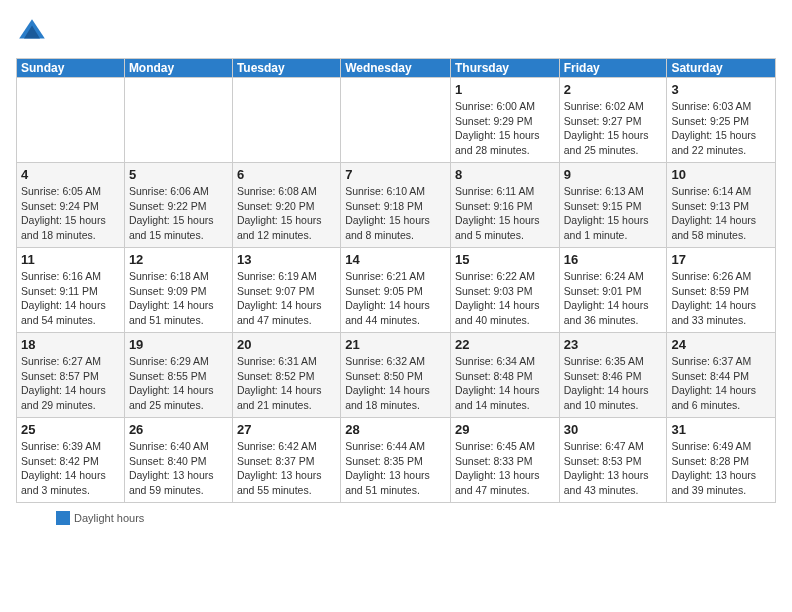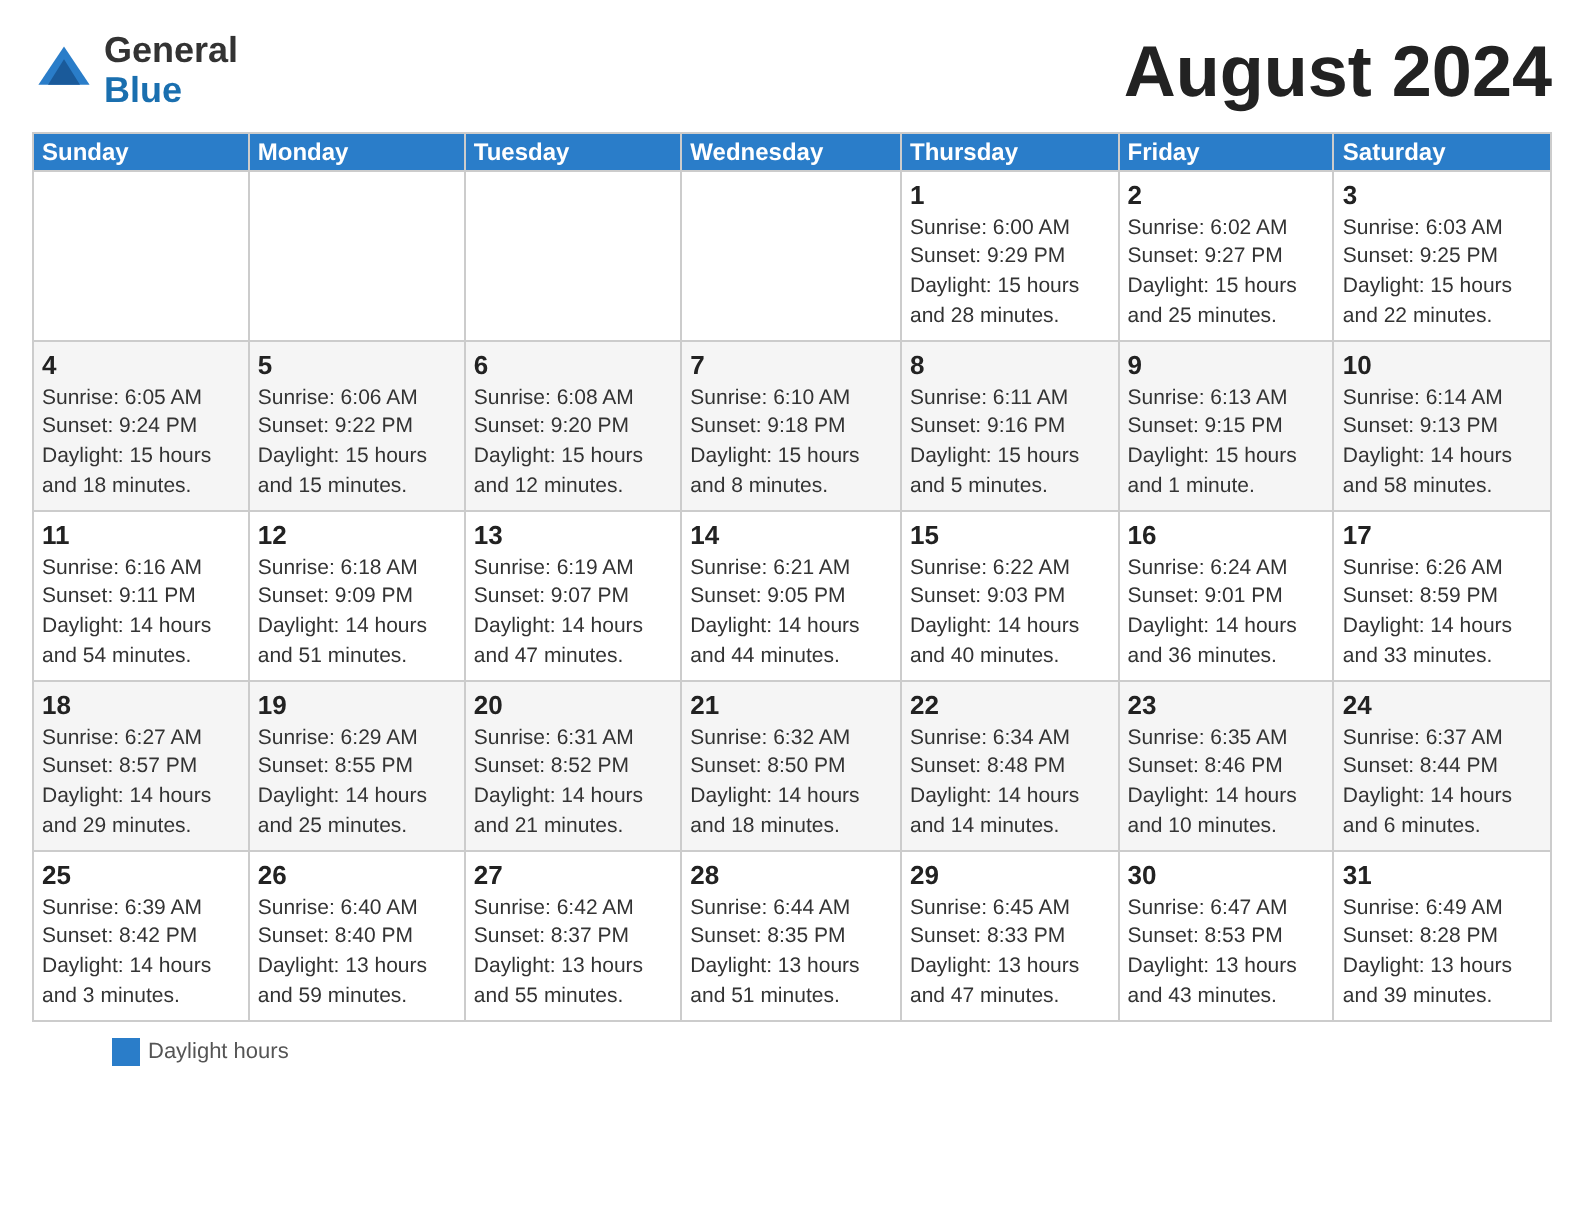--- a/index.html
+++ b/index.html
@@ -109,27 +109,22 @@
   </style>
 </head>
 <body>
 
 <div class="header">
   <div class="logo">
     <svg class="logo-icon" viewBox="0 0 40 40">
       <polygon points="20,4 36,28 4,28" fill="#2a7dc9"></polygon>
       <polygon points="20,12 30,28 10,28" fill="#1a5a9a"></polygon>
     </svg>
-    <div class="logo-text">
-      <span class="logo-general">General</span><br>
-      <span class="logo-blue">Blue</span>
-    </div>
   </div>
   <div class="title-block">
-    <h1>August 2024</h1>
   </div>
 </div>
 
 <table>
   <thead>
     <tr>
     <th>Sunday</th>
         <th>Monday</th>
         <th>Tuesday</th>
         <th>Wednesday</th>

